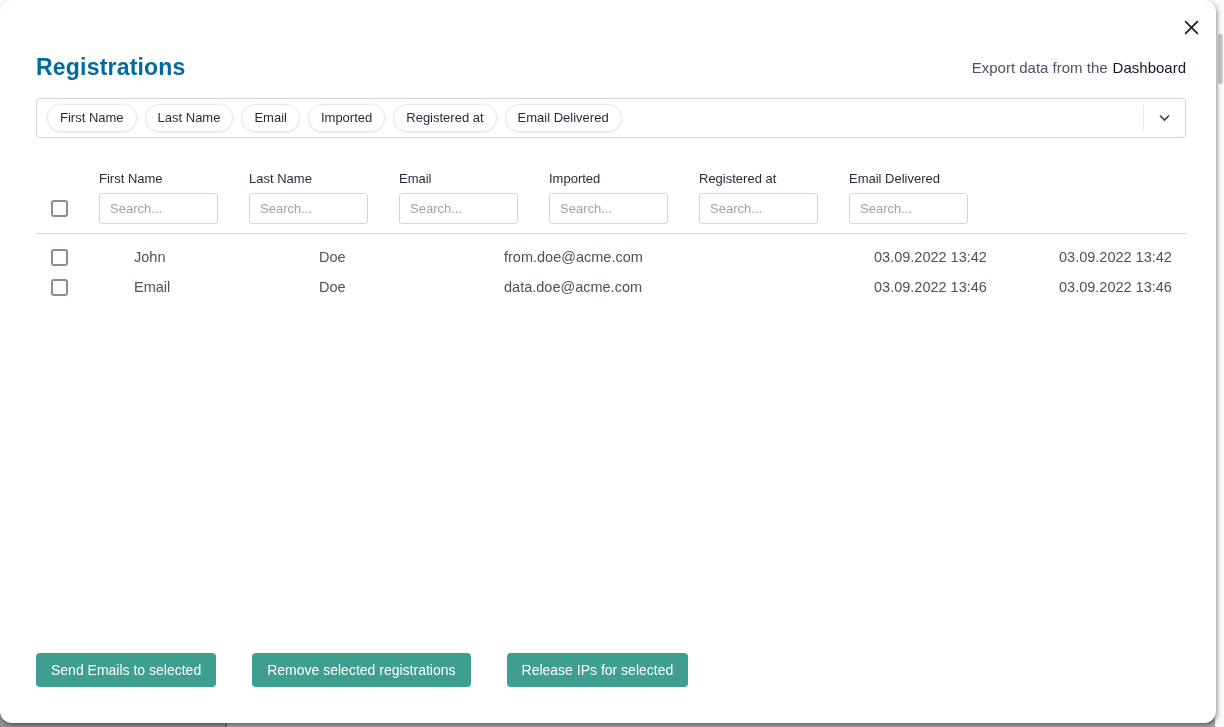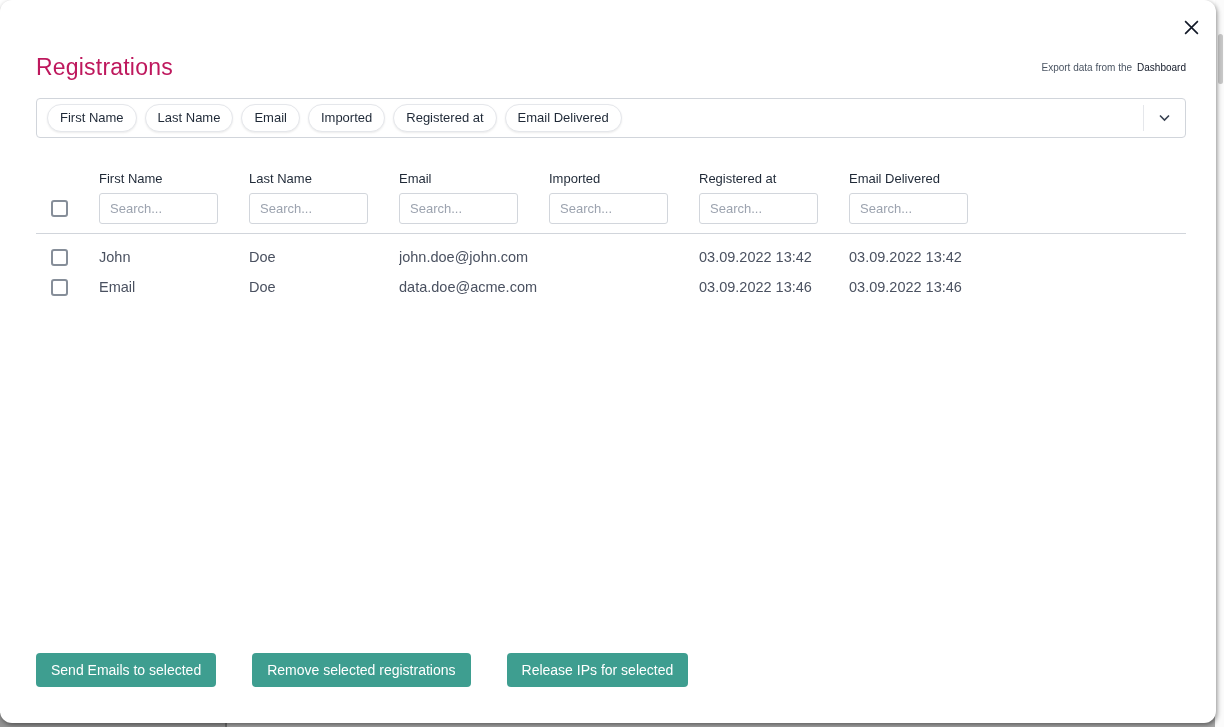--- a/index.html
+++ b/index.html
@@ -42,22 +42,22 @@
     position: absolute; top: 16px; right: 14px;
     width: 22px; height: 22px;
     display: flex; align-items: center; justify-content: center;
     cursor: pointer; background: none; border: none;
   }
 
   .modal-header {
     display: flex; align-items: center; justify-content: space-between;
     margin: 54px 30px 0 36px;
   }
-  .title { font-size: 23px; font-weight: 400; color: #be185d; letter-spacing: 0.2px; }
-  .export-hint { font-size: 10px; color: #4b5563; }
+  .title { font-size: 23px; font-weight: 700; color: #0369a1; letter-spacing: 0.2px; }
+  .export-hint { font-size: 15px; color: #4b5563; }
   .export-hint .dash-link { color: #111827; margin-left: 5px; cursor: pointer; text-decoration: none; }
 
   
   .filter-bar {
     margin: 17px 30px 0 36px; height: 40px;
     border: 1px solid #d1d5db; border-radius: 4px;
     display: flex; align-items: center;
     padding-left: 10px; background: #fff;
   }
   .pills { display: flex; gap: 8px; flex: 1; }
@@ -85,21 +85,21 @@
   .head-row .cb-cell { padding-bottom: 7px; }
   .col-label { font-size: 13px; color: #1f2937; margin-bottom: 7px; }
   .search-input {
     width: 119px; height: 31px;
     border: 1px solid #d2d6dc; border-radius: 3px;
     padding: 8px 10px; font-size: 13px; color: #374151;
     font-family: "Liberation Sans", sans-serif;
     outline: none; background: #fff;
   }
   .search-input::placeholder { color: #9ca3af; }
-  .data-row { height: 30px; font-size: 14.5px; color: #4a5160; }
+  .data-row { height: 30px; font-size: 14.5px; color: #4a5160; gap: 35px; }
   .data-row .cell { white-space: nowrap; overflow: hidden; }
 
   input[type="checkbox"] {
     appearance: none; -webkit-appearance: none;
     width: 17px; height: 17px;
     border: 2px solid #868e99; border-radius: 3px;
     background: #fff; cursor: pointer; display: block;
   }
 
   
@@ -191,21 +191,21 @@
         <input class="search-input" placeholder="Search..." style="">
       </div>
     </div>
 
     <div class="grid-row data-row" style="margin-top: 8px;">
       <div class="cb-cell">
         <input type="checkbox" style="">
       </div>
       <div class="cell">John</div>
       <div class="cell">Doe</div>
-      <div class="cell">john.doe@john.com</div>
+      <div class="cell">from.doe@acme.com</div>
       <div class="cell"></div>
       <div class="cell">03.09.2022 13:42</div>
       <div class="cell">03.09.2022 13:42</div>
     </div>
 
     <div class="grid-row data-row">
       <div class="cb-cell">
         <input type="checkbox" style="">
       </div>
       <div class="cell">Email</div>

